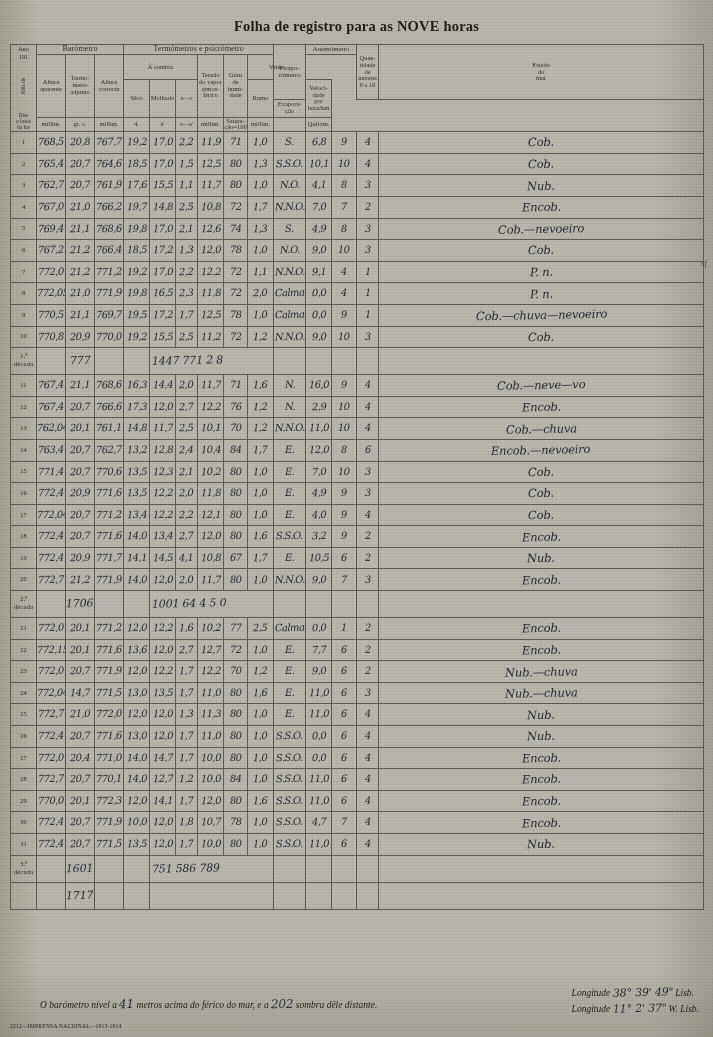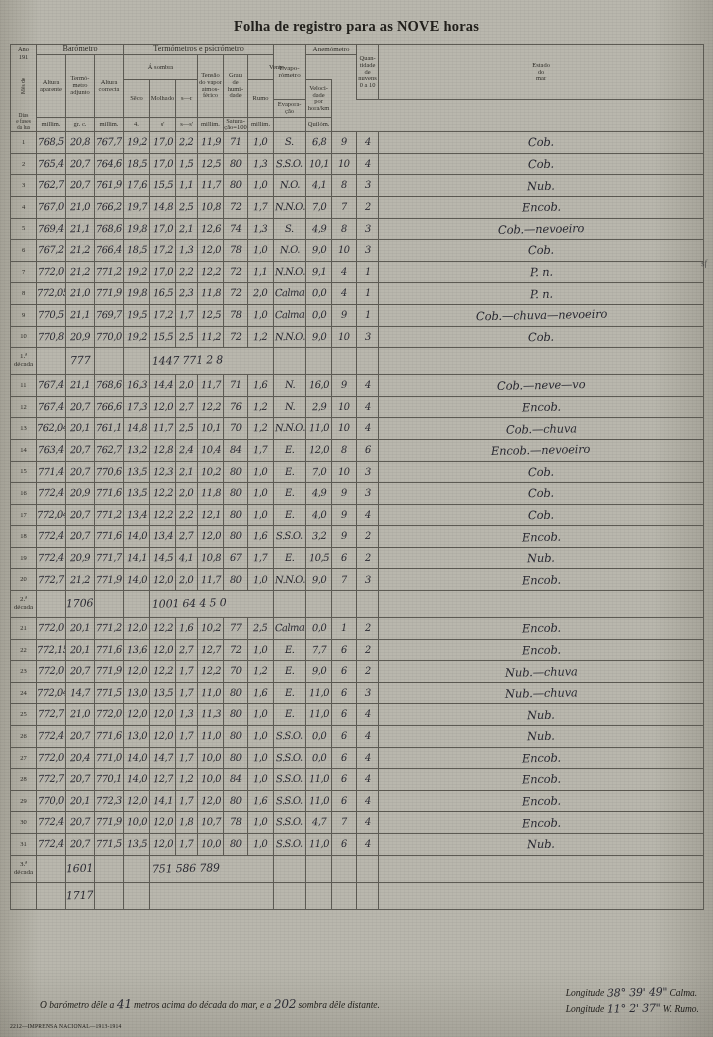--- a/index.html
+++ b/index.html
@@ -813,28 +813,28 @@
     </tr>
   </tbody>
 </table>
 
 <div class="grain"></div>
 
 <div class="edge-mark">sf</div>
 
 <div class="footer">
   <div class="foot-note">
-    <span>O barómetro dêle a </span><span class="hw">41</span><span> metros acima do década do mar, e a </span><span class="hw">202</span><span> sombra dêle distante.</span>
+    <span>O barómetro nível a </span><span class="hw">41</span><span> metros acima do férico do mar, e a </span><span class="hw">202</span><span> sombra dêle distante.</span>
   </div>
   <div class="imprenta">2212—IMPRENSA NACIONAL—1913-1914</div>
   <div class="coords">
     <div>
       <span>Longitude</span>
       <span class="hw">38° 39' 49"</span>
-      <span>Calma.</span>
+      <span>Lisb.</span>
     </div>
     <div>
       <span>Longitude</span>
       <span class="hw">11° 2' 37"</span>
-      <span>W. Rumo.</span>
+      <span>W. Lisb.</span>
     </div>
   </div>
 </div>
 
 </body></html>

